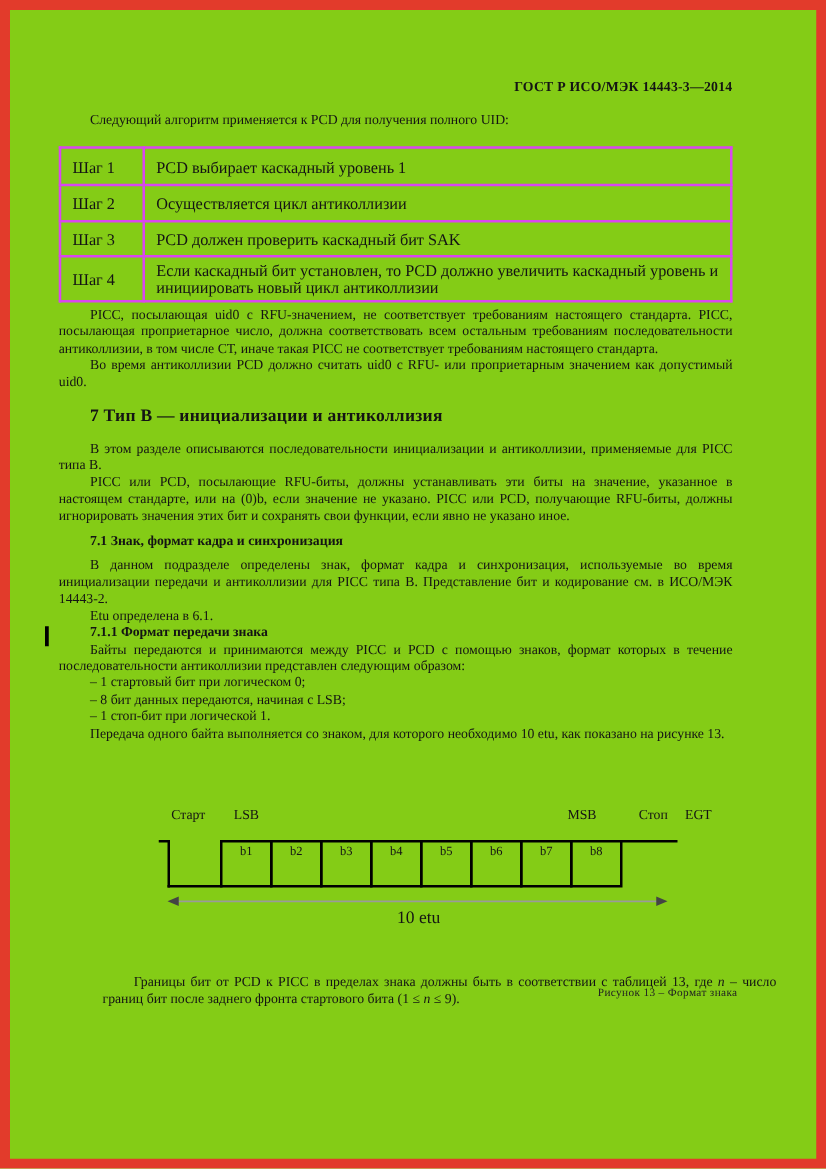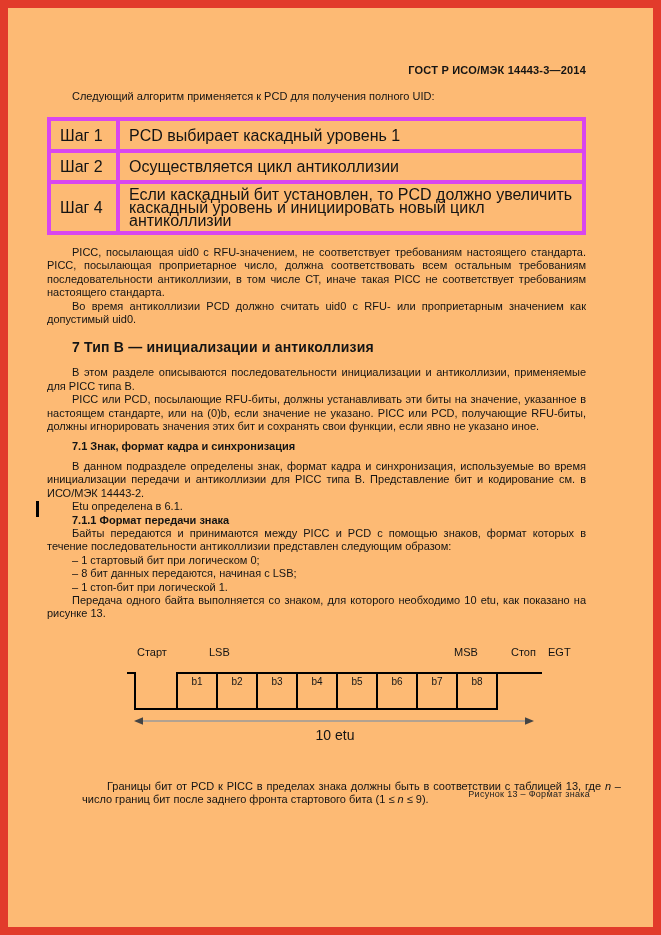--- a/index.html
+++ b/index.html
@@ -1,36 +1,36 @@
 <!DOCTYPE html>
 <html><head>
 <meta charset="utf-8">
 <style>
   html,body { margin:0; padding:0; background:#ffffff; }
   .page {
-    position:relative; width:661px; height:935px; background:#fdba74;
-    font-family:Liberation Sans, sans-serif;
+    position:relative; width:661px; height:935px; background:#84cc16;
+    font-family:Liberation Serif, serif;
     color:#141414; overflow:hidden;
   }
   .red-frame {
     position:absolute; inset:0; border:8px solid #e23b2b;
     pointer-events:none; z-index:50;
   }
   
   .abs { position:absolute; }
   .doc-header {
     top:64px; left:47px; width:539px; text-align:right;
     font-size:11px; font-weight:bold; letter-spacing:0.2px;
   }
   .intro { top:90px; left:47px; width:539px; font-size:11px; line-height:13.4px; text-indent:25px; }
   
   .steps-wrap { top:117px; left:47px; width:539px; }
   table.steps { border-collapse:collapse; width:539px; }
   table.steps td {
-    border:4px solid #d946ef; font-size:16px; line-height:13px;
+    border:2px solid #d946ef; font-size:13px; line-height:13px;
     vertical-align:middle; padding:4px 6px 4px 9px;
   }
   td.step-label { width:50px; padding-left:8px; }
   tr.r1 td { height:20px; } tr.r2 td { height:19px; } tr.r3 td { height:18px; } tr.r4 td { height:26px; }
   
   .flow { top:246px; left:47px; width:539px; font-size:11px; line-height:13.4px; }
   .flow p { margin:0; text-align:justify; text-indent:25px; }
   .h7 {
     margin:13px 0 11px 0 !important; font-size:14px; font-weight:bold;
     text-align:left !important; text-indent:0 !important; padding-left:25px;
@@ -71,20 +71,24 @@
     <table class="steps">
       <tbody>
           <tr class="r1">
         <td class="step-label">Шаг 1</td>
         <td>PCD выбирает каскадный уровень 1</td>
       </tr>
       <tr class="r2">
         <td class="step-label">Шаг 2</td>
         <td>Осуществляется цикл антиколлизии</td>
       </tr>
+      <tr class="r3">
+        <td class="step-label">Шаг 3</td>
+        <td>PCD должен проверить каскадный бит SAK</td>
+      </tr>
       <tr class="r4">
         <td class="step-label">Шаг 4</td>
         <td>Если каскадный бит установлен, то PCD должно увеличить каскадный уровень и инициировать новый цикл антиколлизии</td>
       </tr>
     </tbody>
       </table>
   </div>
 
   <div class="abs flow">
     <p>PICC, посылающая uid0 с RFU-значением, не соответствует требованиям настоящего стандарта. PICC, посылающая проприетарное число, должна соответствовать всем остальным требованиям последовательности антиколлизии, в том числе СТ, иначе такая PICC не соответствует требованиям настоящего стандарта.</p>
@@ -99,21 +103,21 @@
     <p>Байты передаются и принимаются между PICC и PCD с помощью знаков, формат которых в течение последовательности антиколлизии представлен следующим образом:</p>
     <p class="list-item">– 1 стартовый бит при логическом 0;</p>
     <p class="list-item">– 8 бит данных передаются, начиная с LSB;</p>
     <p class="list-item">– 1 стоп-бит при логической 1.</p>
     <p>Передача одного байта выполняется со знаком, для которого необходимо 10 etu, как показано на рисунке 13.</p>
   </div>
 
   <div class="abs change-bar"></div>
 
   <span class="flabel" style="left:137px;">Старт</span>
-  <span class="flabel" style="left:187px;margin-left:22px;">LSB</span>
+  <span class="flabel" style="left:187px;">LSB</span>
   <span class="flabel" style="left:454px;">MSB</span>
   <span class="flabel" style="left:511px;">Стоп</span>
   <span class="flabel" style="left:548px;">EGT</span>
 
   <div class="wline" style="left:127px; top:672px; width:9px; height:2px;"></div>
   <div class="wline" style="left:134px; top:672px; width:2px; height:38px;"></div>
   <div class="wline" style="left:134px; top:708px; width:44px; height:2px;"></div>
   <div class="wline" style="left:496px; top:672px; width:46px; height:2px;"></div>
 
   <div class="bit-row">

